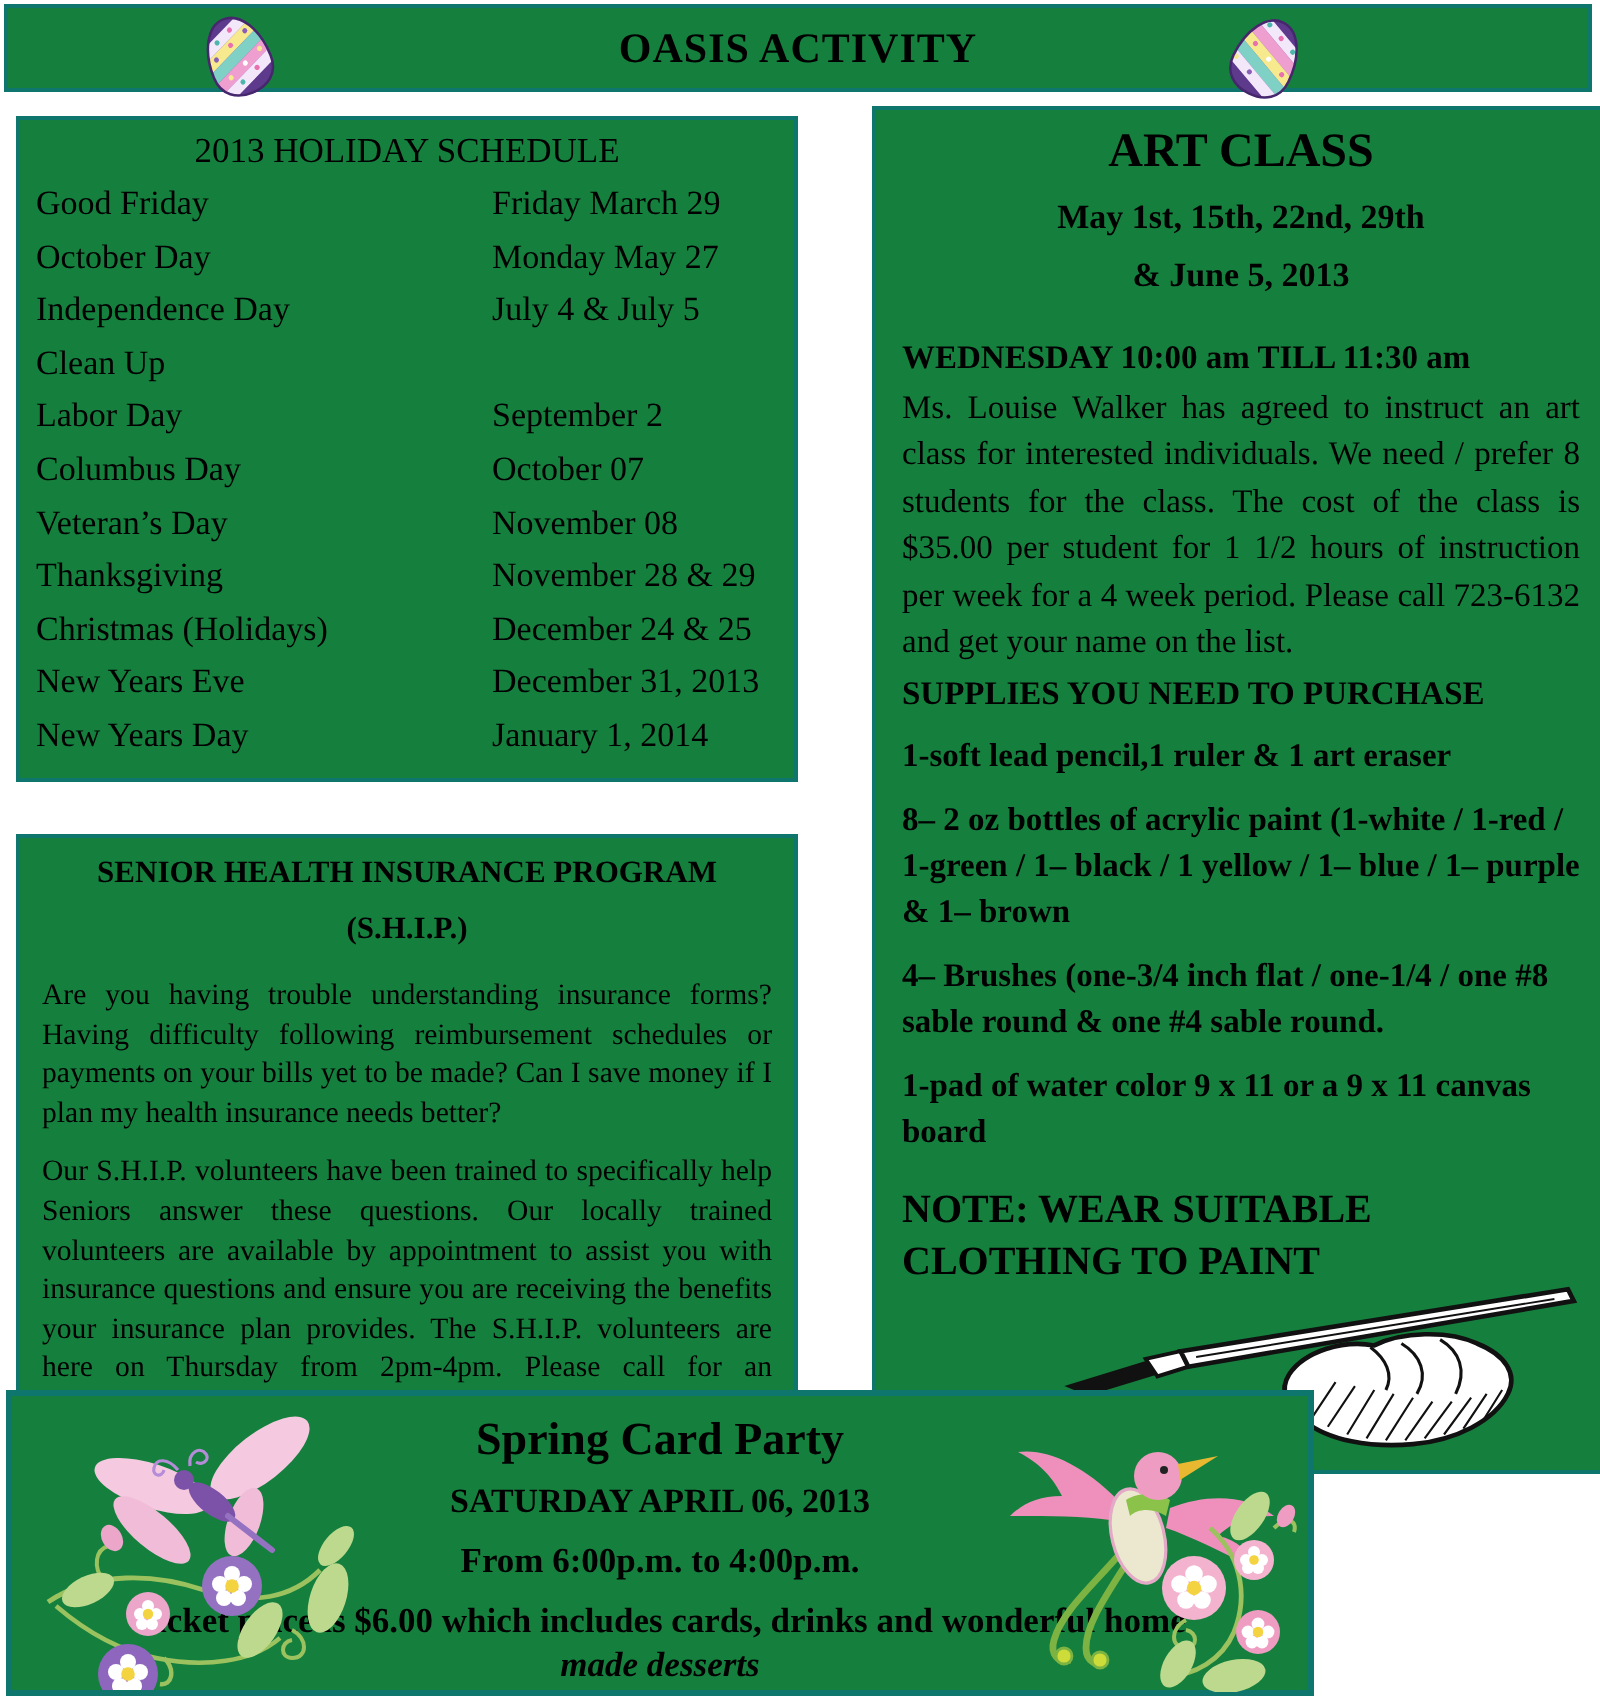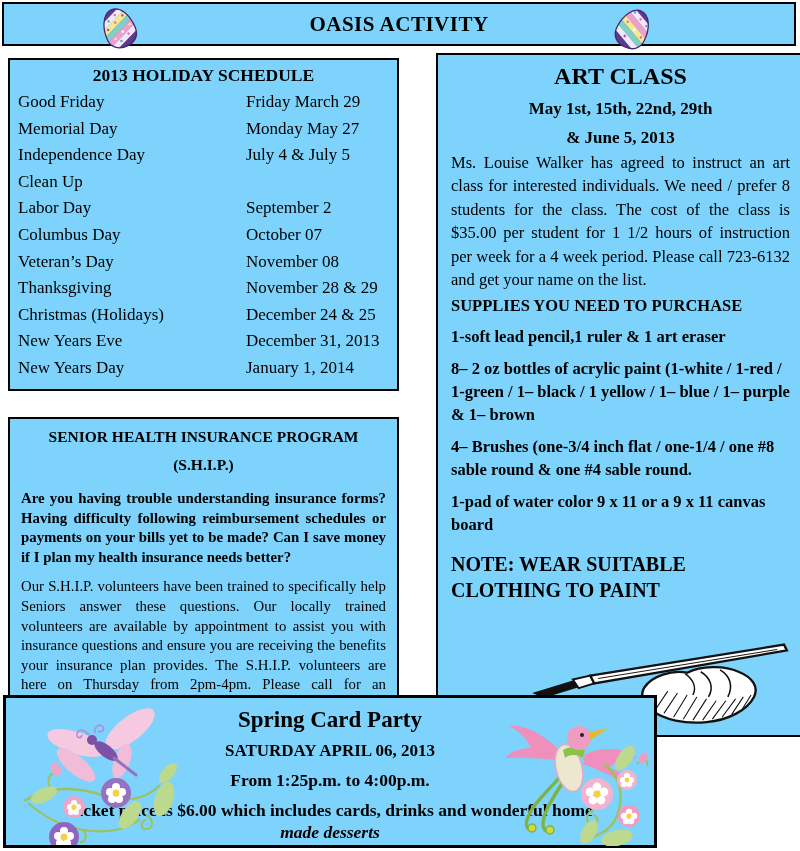--- a/index.html
+++ b/index.html
@@ -2,42 +2,42 @@
 <html><head>
 <meta charset="utf-8">
 <style>
   * { margin:0; padding:0; box-sizing:border-box; }
   html,body { background:#ffffff; }
   body {
     position:relative; width:800px; height:851px;
     font-family:"Liberation Serif","DejaVu Serif",serif;
     color:#000;
   }
-  .box { position:absolute; background:#7dd3fc; border:2px solid #000000; }
+  .box { position:absolute; background:#15803d; border:2px solid #0f766e; }
 
   
   #header-box { left:2px; top:2px; width:794px; height:44px; border-width:2px; }
   #header-title {
     text-align:center; font-weight:bold; font-size:21px; letter-spacing:.5px;
     line-height:40px;
   }
   .egg { position:absolute; width:46px; height:42px; }
   #egg-left  { left:92px;  top:3px; transform:rotate(-8deg); }
   #egg-right { left:606px; top:4px; transform:rotate(10deg); }
 
   
   #holiday-box { left:8px; top:58px; width:391px; height:333px; padding:5px 8px 0 8px; }
-  #holiday-title { text-align:center; font-weight:bold; font-size:17.5px; margin-bottom:3px; }
+  #holiday-title { text-align:center; font-weight:normal; font-size:17.5px; margin-bottom:3px; }
   .holiday-row { display:grid; grid-template-columns:212px 1fr; font-size:17px; line-height:26.6px;gap:16px; }
 
   
   #ship-box { left:8px; top:403px; width:391px; height:282px; padding:9px 11px;margin-top:14px; }
   #ship-title1, #ship-title2 { text-align:center; font-weight:bold; font-size:15.5px; }
   #ship-title2 { margin-top:10px; }
-  #ship-p1 { margin-top:15px; font-weight:bold; font-size:14.8px; line-height:19.6px; text-align:justify; }
+  #ship-p1 { margin-top:15px; font-weight:normal; font-size:14.8px; line-height:19.6px; text-align:justify; }
   #ship-p2 { margin-top:10px; font-size:14.8px; line-height:19.6px; text-align:justify; }
   #ship-phone { font-weight:bold; }
 
   
   #art-box { left:436px; top:53px; width:369px; height:684px; padding:8px 13px; }
   #art-title { text-align:center; font-weight:bold; font-size:24px; }
   .art-date { text-align:center; font-weight:bold; font-size:17px; margin-top:9px; }
   #art-schedule { font-weight:bold; font-size:16.5px; margin-top:21px; }
   #art-desc { font-size:16.5px; line-height:23.4px; text-align:justify; margin-top:3px; }
   #art-supplies-heading { font-weight:bold; font-size:16.5px; margin-top:5px; }
@@ -126,21 +126,21 @@
 <div class="box" id="holiday-box">
   <div id="holiday-title">2013 HOLIDAY SCHEDULE</div>
   <div id="holiday-rows">
 
       <div class="holiday-row">
         <span>Good Friday</span>
         <span>Friday March 29</span>
       </div>
 
       <div class="holiday-row">
-        <span>Memorial Day</span>
+        <span>October Day</span>
         <span>Monday May 27</span>
       </div>
 
       <div class="holiday-row">
         <span>Independence Day</span>
         <span>July 4 &amp; July 5</span>
       </div>
 
       <div class="holiday-row">
         <span>Clean Up</span>
@@ -187,20 +187,21 @@
   <div id="ship-title1">SENIOR HEALTH INSURANCE PROGRAM</div>
   <div id="ship-title2">(S.H.I.P.)</div>
   <p id="ship-p1">Are you having trouble understanding insurance forms? Having difficulty following reimbursement schedules or payments on your bills yet to be made?  Can I save money if I plan my health insurance needs better?</p>
   <p id="ship-p2"><span>Our S.H.I.P. volunteers have been trained to specifically help Seniors answer these questions.  Our locally trained volunteers are available by  appointment to assist you with insurance   questions and ensure you are receiving the benefits your insurance plan provides.  The S.H.I.P.  volunteers are here on Thursday from 2pm-4pm.   Please call for an appointment at The “Oasis”. </span><span id="ship-phone">732-6132.</span></p>
 </div>
 
 <div class="box" id="art-box">
   <div id="art-title">ART CLASS</div>
   <div class="art-date">May 1st, 15th, 22nd, 29th</div>
   <div class="art-date">&amp; June 5, 2013</div>
+  <div id="art-schedule">WEDNESDAY 10:00 am TILL 11:30 am</div>
   <p id="art-desc">Ms. Louise Walker has agreed to instruct an art class for interested individuals. We need / prefer 8 students for the class. The cost of the class is $35.00 per student for 1 1/2  hours of instruction per week for a 4 week period. Please call 723-6132 and get your name on the list.</p>
   <div id="art-supplies-heading">SUPPLIES YOU NEED TO PURCHASE</div>
   <div id="supply-list">
 
       <div class="supply-item">1-soft lead pencil,1 ruler &amp; 1 art eraser</div>
 
       <div class="supply-item">8– 2 oz bottles of acrylic paint (1-white / 1-red / 1-green / 1– black / 1 yellow / 1– blue / 1– purple &amp; 1– brown</div>
 
       <div class="supply-item">4– Brushes (one-3/4 inch flat / one-1/4 / one #8 sable round &amp; one #4 sable round.</div>
 
@@ -276,21 +277,21 @@
         <circle cx="52" cy="133" r="4" fill="#fff"></circle>
       <circle cx="49" cy="140" r="4" fill="#fff"></circle>
         <circle cx="42" cy="140" r="4" fill="#fff"></circle>
       <circle cx="40" cy="133" r="4" fill="#fff"></circle>
         <circle cx="46" cy="134" r="3.4" fill="#f4d341"></circle>
     </g>
   </svg>
 
   <div id="party-title">Spring Card Party</div>
   <div id="party-date">SATURDAY APRIL 06, 2013</div>
-  <div id="party-time">From 1:25p.m. to 4:00p.m.</div>
+  <div id="party-time">From 6:00p.m. to 4:00p.m.</div>
   <div id="party-line1">Ticket price is $6.00 which includes cards, drinks and wonderful home</div>
   <div id="party-line2">made desserts</div>
 
   <svg id="decor-right" viewBox="0 0 152 140">
 
     <path d="M62,72 C48,88 34,100 30,114 C28,121 32,126 38,124 M66,76 C56,92 46,106 46,118 C46,125 52,128 56,124" fill="none" stroke="#7cb342" stroke-width="3.4"></path>
     <circle cx="35" cy="122" r="4" fill="#cddc39" stroke="#7cb342" stroke-width="1.4"></circle>
     <circle cx="53" cy="124" r="4" fill="#cddc39" stroke="#7cb342" stroke-width="1.4"></circle>
 
     <path d="M62,44 C44,26 26,18 12,20 C24,26 30,34 34,42 C22,42 14,46 8,52 C26,52 44,52 58,54 Z" fill="#ee8fbc"></path>

